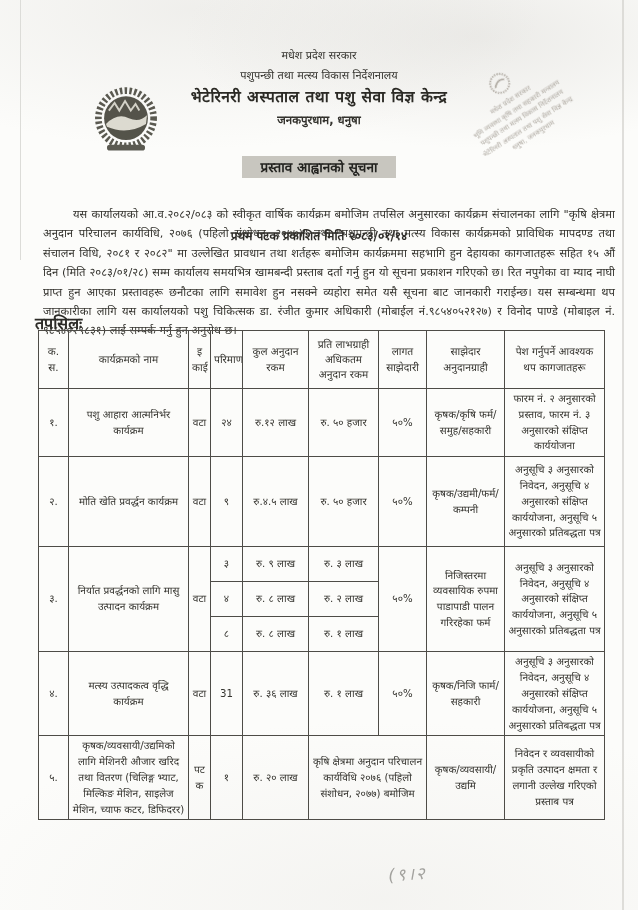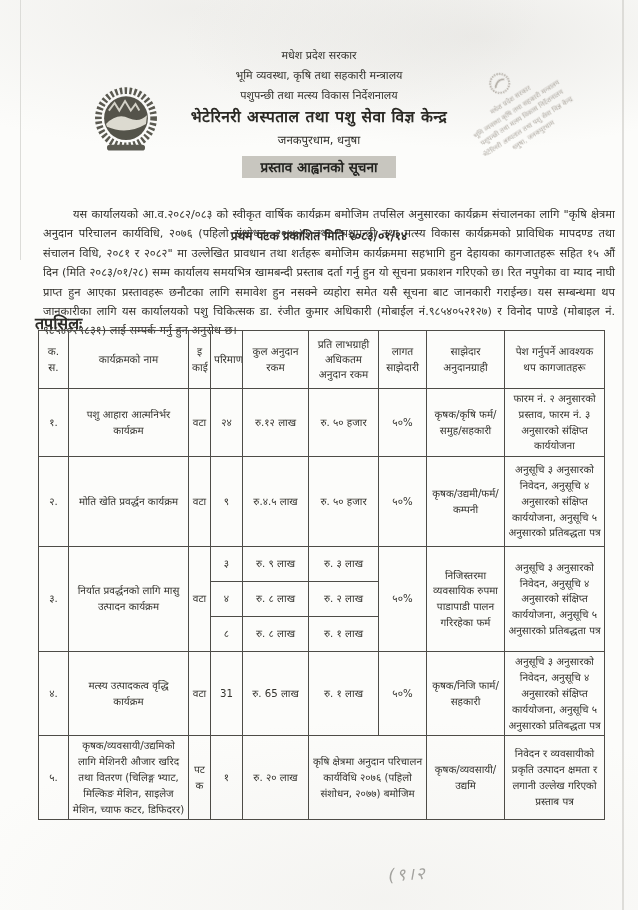--- a/index.html
+++ b/index.html
@@ -16,21 +16,21 @@
     font-family:"DejaVu Sans","Liberation Sans",sans-serif;
     color:var(--ink,#2e2d29);
   }
   .scan-line-left{position:absolute;left:20px;top:0;width:1px;height:260px;background:#dcdcd8;}
   .scan-line-right{position:absolute;left:622px;top:0;width:2px;height:910px;background:#d3d2cd;opacity:.7;}
 
   
   .letterhead{position:absolute;left:0;top:50px;width:100%;text-align:center;line-height:1.0;}
   .lh-line{font-size:11px;margin:0 0 9px 0;color:#33322d;}
   .lh-office{font-size:15.5px;font-weight:600;margin:2px 0 9px 0;letter-spacing:.5px;color:#2b2a25;}
-  .lh-loc{font-size:11.5px;font-weight:normal;margin:0;color:#33322d;}
+  .lh-loc{font-size:11.5px;font-weight:bold;margin:0;color:#33322d;}
 
   .emblem{position:absolute;left:86px;top:80px;width:80px;height:84px;opacity:.88;filter:blur(.3px);}
 
   .stamp{
     position:absolute;left:443px;top:62px;width:170px;height:130px;
     transform:rotate(-33deg);transform-origin:center;
     text-align:center;color:var(--stamp_ink,#a39d94);
     opacity:.85;filter:blur(.25px);
   }
   .stamp .s-line{font-size:6.8px;line-height:1.55;white-space:nowrap;}
@@ -100,21 +100,20 @@
     </svg>
     <div class="s-line">मधेश प्रदेश सरकार</div>
     <div class="s-line">भूमि व्यवस्था कृषि तथा सहकारी मन्त्रालय</div>
     <div class="s-line">पशुपन्छी तथा मत्स्य विकास निर्देशनालय</div>
     <div class="s-line">भेटेरिनरी अस्पताल तथा पशु सेवा विज्ञ केन्द्र</div>
     <div class="s-line">धनुषा, जनकपुरधाम</div>
   </div>
 
   <div class="letterhead">
     <div class="lh-line">मधेश प्रदेश सरकार</div>
-    <div class="lh-line">भूमि व्यवस्था, कृषि तथा सहकारी मन्त्रालय</div>
     <div class="lh-line">पशुपन्छी तथा मत्स्य विकास निर्देशनालय</div>
     <div class="lh-office">भेटेरिनरी अस्पताल तथा पशु सेवा विज्ञ केन्द्र</div>
     <div class="lh-loc">जनकपुरधाम, धनुषा</div>
   </div>
 
   <div class="title-wrap">
     <span class="notice-title">प्रस्ताव आह्वानको सूचना</span>
   </div>
   <div class="pub-line">प्रथम पटक प्रकाशित मिति २०८३/०१/१४</div>
 
@@ -189,21 +188,21 @@
       <tr class="sub">
         <td>८</td>
         <td>रु. ८ लाख</td>
         <td>रु. १ लाख</td>
       </tr>
       <tr class="r4">
         <td>४.</td>
         <td>मत्स्य उत्पादकत्व वृद्धि कार्यक्रम</td>
         <td class="unit-cell">वटा</td>
         <td>31</td>
-        <td>रु. 65 लाख</td>
+        <td>रु. ३६ लाख</td>
         <td>रु. १ लाख</td>
         <td>५०%</td>
         <td>कृषक/निजि फार्म/सहकारी</td>
         <td class="docs-just">अनुसूचि ३ अनुसारको निवेदन, अनुसूचि ४ अनुसारको संक्षिप्त कार्ययोजना, अनुसूचि ५ अनुसारको प्रतिबद्धता पत्र</td>
       </tr>
       <tr class="r5">
         <td>५.</td>
         <td>कृषक/व्यवसायी/उद्यमिको लागि मेशिनरी औजार खरिद तथा वितरण (चिलिङ्ग भ्याट, मिल्किङ मेशिन, साइलेज मेशिन, च्याफ कटर, डिफिदरर)</td>
         <td class="unit-cell">पटक</td>
         <td>१</td>

